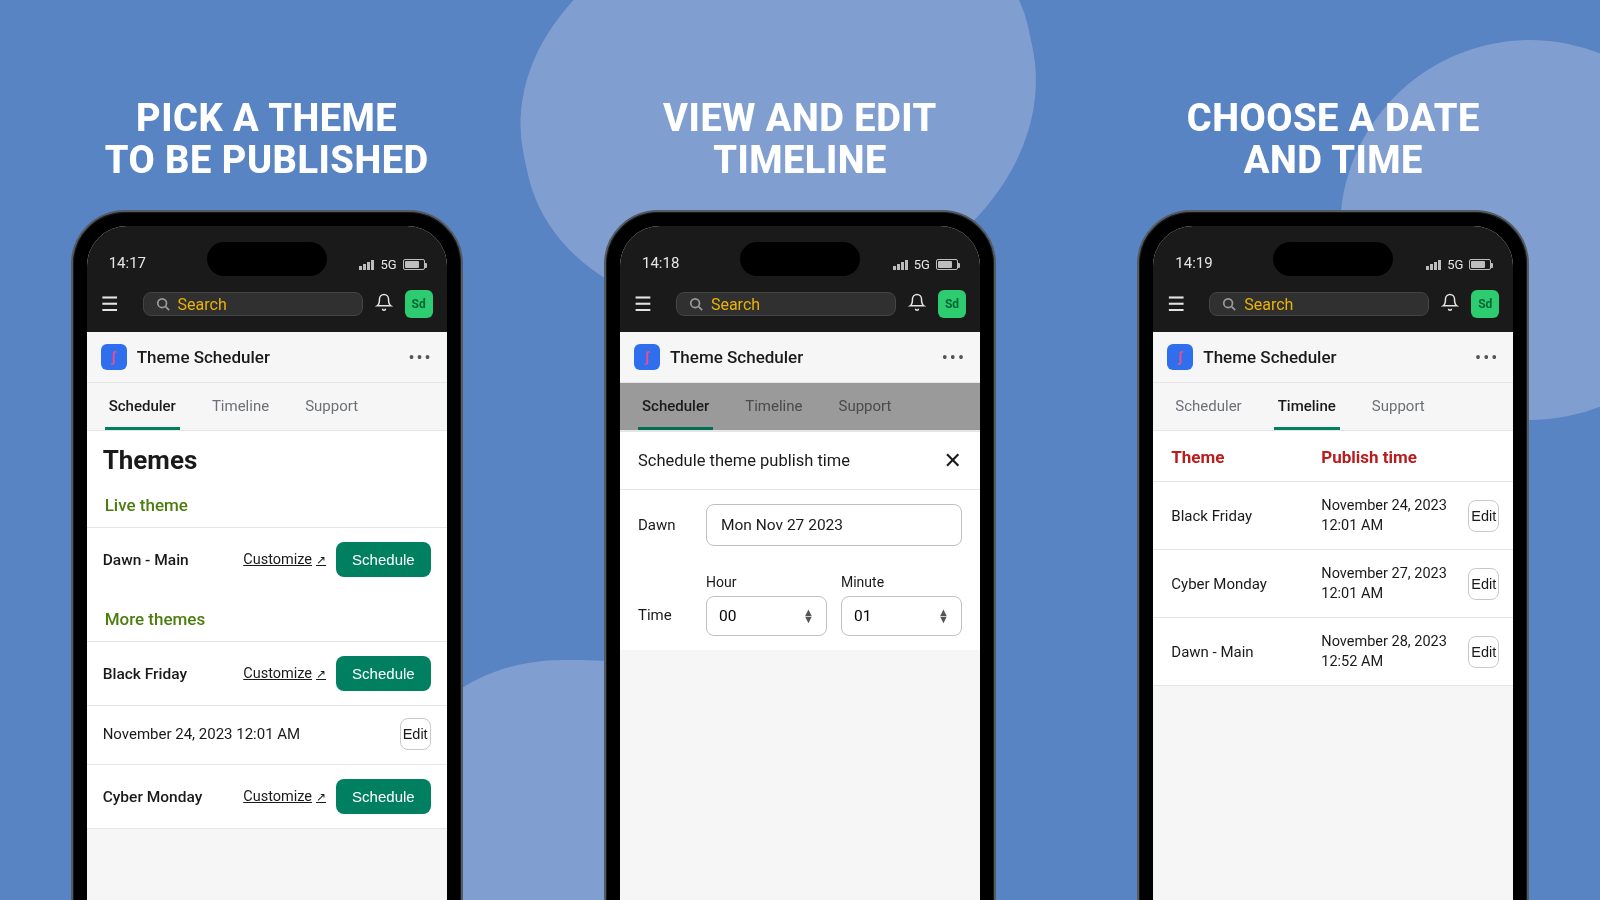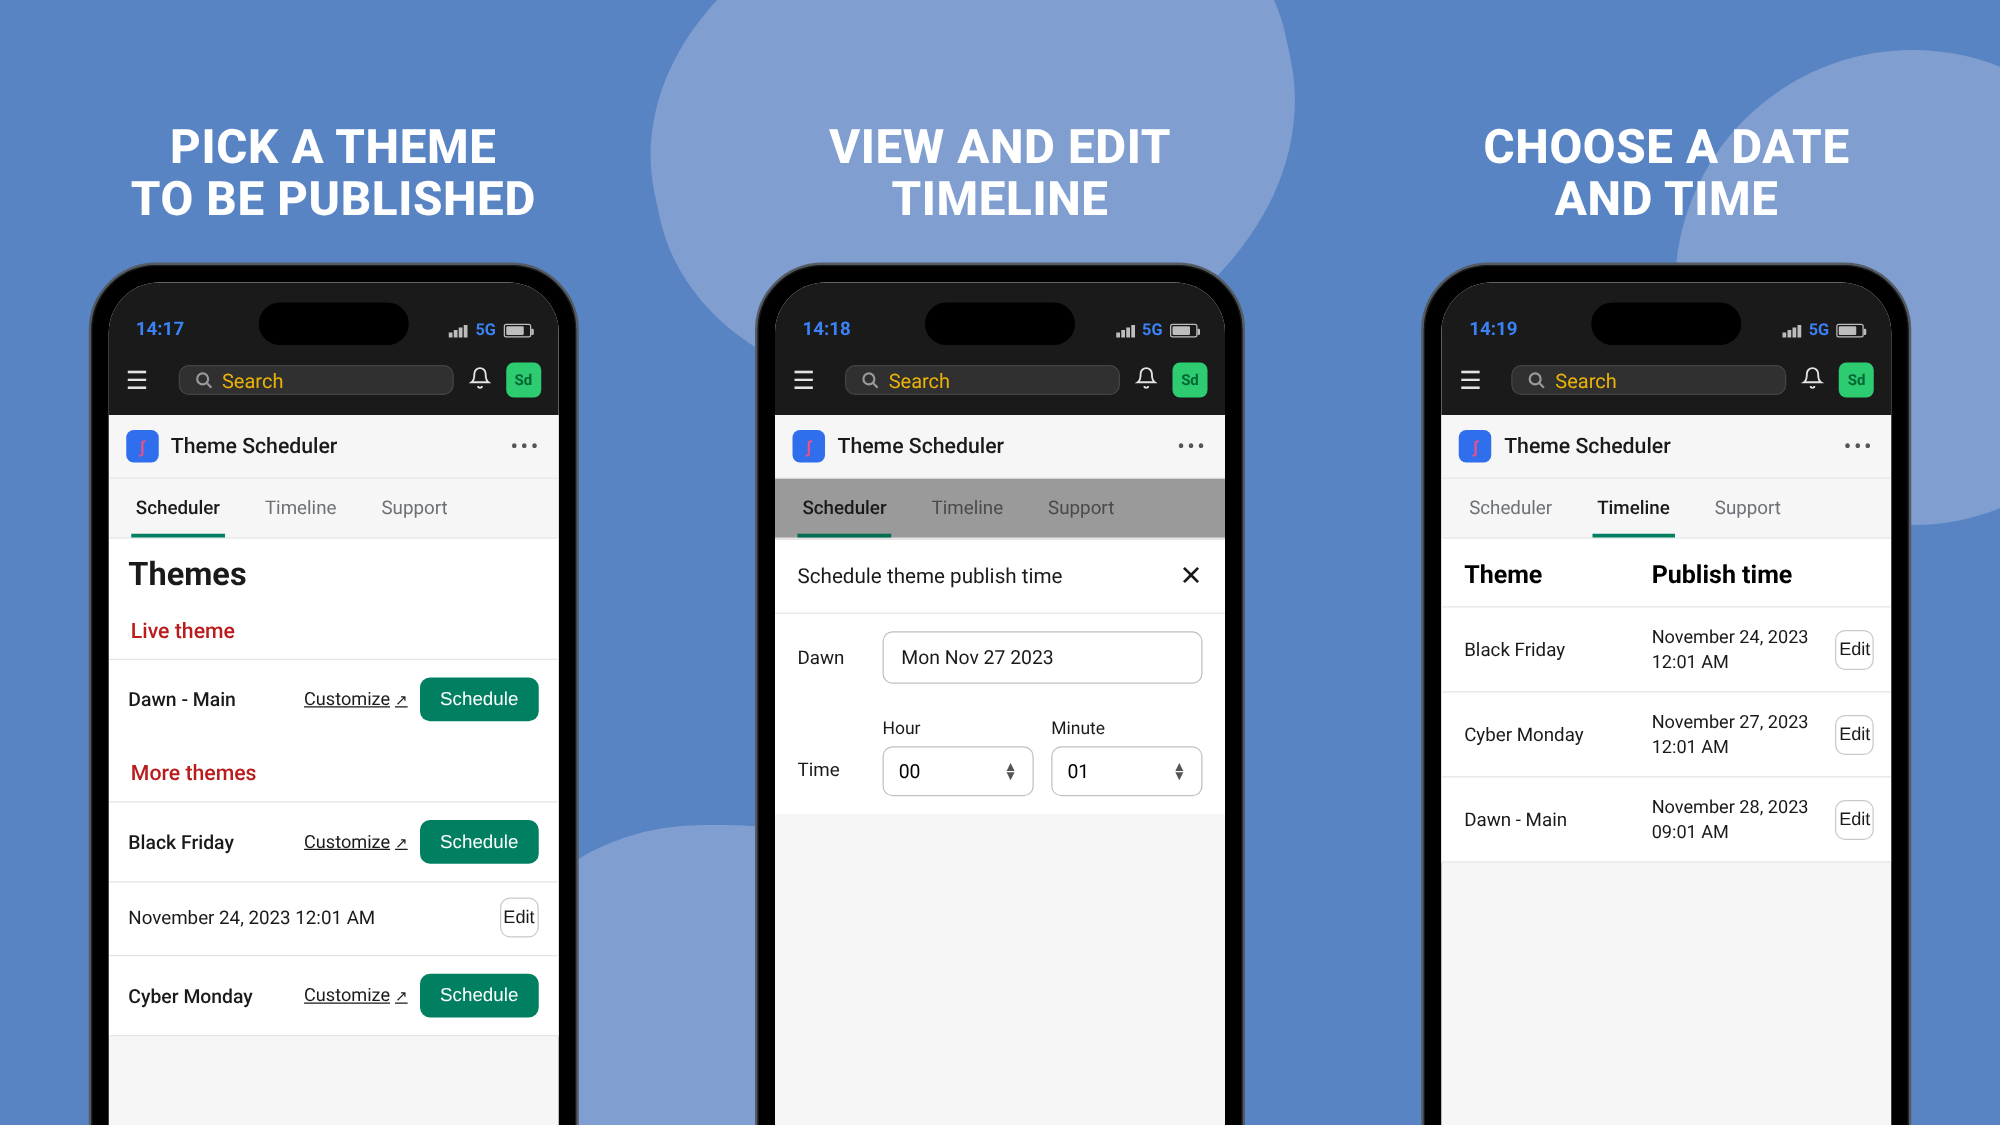--- a/index.html
+++ b/index.html
@@ -32,23 +32,23 @@
     border-radius: 40px;
     overflow: hidden;
     position: relative;
   }
   .notch {
     position: absolute; top: 16px; left: 50%; transform: translateX(-50%);
     width: 120px; height: 34px; background: #000; border-radius: 20px; z-index: 50;
   }
 
   .statusbar {
-    height: 50px; background: #1a1a1a; color: #3b82f6;
+    height: 50px; background: #1a1a1a; color: #e5e5e5;
     display: flex; align-items: flex-end; justify-content: space-between;
-    padding: 0 22px 4px; font-size: 15px; font-weight: 700;
+    padding: 0 22px 4px; font-size: 15px; font-weight: 400;
   }
   .statusbar .right { display: flex; gap: 6px; align-items: center; font-size: 13px; }
   .sig-bars { display: inline-flex; gap: 1px; align-items: flex-end; }
   .sig-bars span { width: 3px; background: #bdbdbd; display: inline-block; }
   .sig-bars span:nth-child(1){height:4px}.sig-bars span:nth-child(2){height:6px}.sig-bars span:nth-child(3){height:8px}.sig-bars span:nth-child(4){height:10px}
   .battery { width: 22px; height: 11px; border: 1px solid #bdbdbd; border-radius: 2px; position: relative; }
   .battery::after { content:""; position:absolute; right:-3px; top:3px; width:2px; height:5px; background:#bdbdbd; border-radius:0 1px 1px 0;}
   .battery .fill { position:absolute; left:1px; top:1px; bottom:1px; width:70%; background:#bdbdbd; border-radius:1px;}
 
   .topbar {
@@ -79,21 +79,21 @@
 
   .tabs { display:flex; gap: 28px; padding: 0 18px; background:#f6f6f7; border-bottom:1px solid #e5e5e5; }
   .tabs.dim { background:#9a9a9a; }
   .tab { padding: 14px 4px 12px; font-size: 15px; color:#6d7175; cursor:pointer; border-bottom:3px solid transparent; }
   .tab.active { color:#1a1a1a; border-bottom-color:#008060; font-weight:500; }
   .tabs.dim .tab { color:#4a4a4a; }
   .tabs.dim .tab.active { color:#1a1a1a; border-bottom-color:#006e52; }
 
   .content { background:#fff; }
   .section-title { font-size: 26px; font-weight:700; padding: 14px 16px 10px; color:#1a1a1a; }
-  .subhead { font-size: 17px; font-weight:500; padding: 10px 18px 12px; color:#b91c1c; }
+  .subhead { font-size: 17px; font-weight:500; padding: 10px 18px 12px; color:#4d7c0f; }
   .theme-row {
     display:flex; align-items:center; justify-content:space-between;
     padding: 14px 16px; border-top:1px solid #e5e5e5; gap:10px;
   }
   .theme-name { font-size:15.5px; font-weight:500; color:#1a1a1a; flex:1; }
   .customize { font-size:14.5px; text-decoration:underline; color:#1a1a1a; display:flex; align-items:center; gap:4px; cursor:pointer;}
   .ext-icon { font-size:12px; }
   .btn-primary {
     background:#008060; color:#fff; border:none; border-radius:8px;
     padding: 9px 16px; font-size:15px; font-weight:500; cursor:pointer;
@@ -120,21 +120,21 @@
   .time-group { flex:1; display:flex; gap:14px; }
   .time-col { flex:1; display:flex; flex-direction:column; gap:6px; }
   .time-col label { font-size:14px; color:#1a1a1a; }
   .select {
     border:1px solid #c0c0c0; border-radius:8px; padding:10px 12px; font-size:15.5px;
     display:flex; justify-content:space-between; align-items:center; cursor:pointer;gap:37px;
   }
   .stepper { font-size:11px; line-height:7px; color:#555; }
 
   
-  .tl-head { display:flex; padding:16px 18px 14px; font-size:20px; font-weight:700; color:#000000; }
+  .tl-head { display:flex; padding:16px 18px 14px; font-size:17px; font-weight:700; color:#b91c1c; }
   .tl-head .c1 { flex: 0 0 150px; } .tl-head .c2 { flex:1; }
   .tl-row { display:flex; align-items:center; padding:14px 14px 14px 18px; border-top:1px solid #e5e5e5; }
   .tl-row .c1 { flex:0 0 150px; font-size:15px; color:#1a1a1a; }
   .tl-row .c2 { flex:1; font-size:14.5px; color:#1a1a1a; line-height:1.35; }
   .tl-row .c3 { }
 </style>
 </head>
 <body>
 
 <div class="blob b1"></div>
@@ -371,21 +371,21 @@
           <div class="c2">November 24, 2023 12:01 AM</div>
           <div class="c3"><button class="btn-secondary">Edit</button></div>
         </div>
         <div class="tl-row">
           <div class="c1">Cyber Monday</div>
           <div class="c2">November 27, 2023 12:01 AM</div>
           <div class="c3"><button class="btn-secondary">Edit</button></div>
         </div>
         <div class="tl-row">
           <div class="c1">Dawn - Main</div>
-          <div class="c2">November 28, 2023 09:01 AM</div>
+          <div class="c2">November 28, 2023 12:52 AM</div>
           <div class="c3"><button class="btn-secondary">Edit</button></div>
         </div>
         <div style="border-top:1px solid #e5e5e5"></div>
       </div>
     </div>
   </div>
 
 </div>
 
 </body></html>

